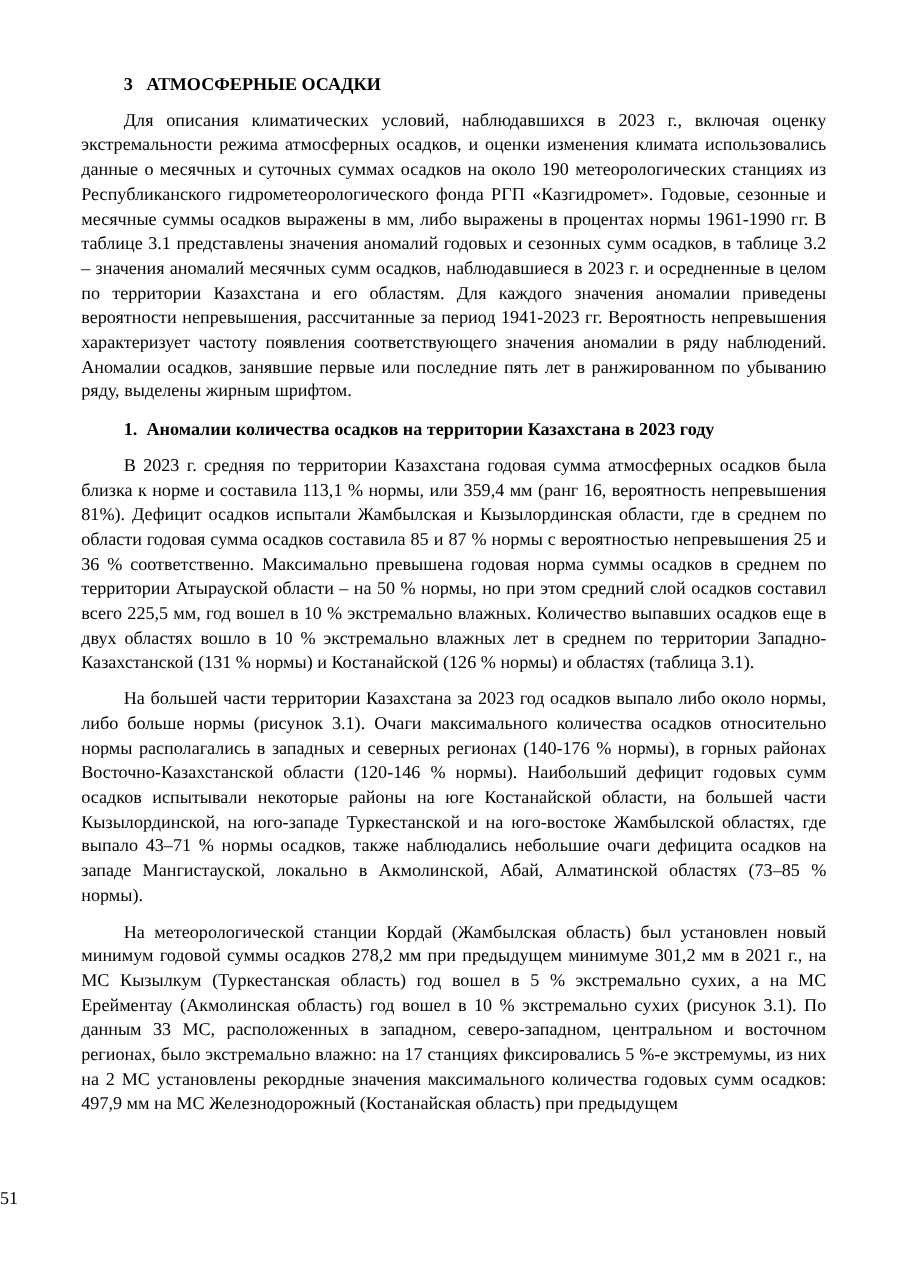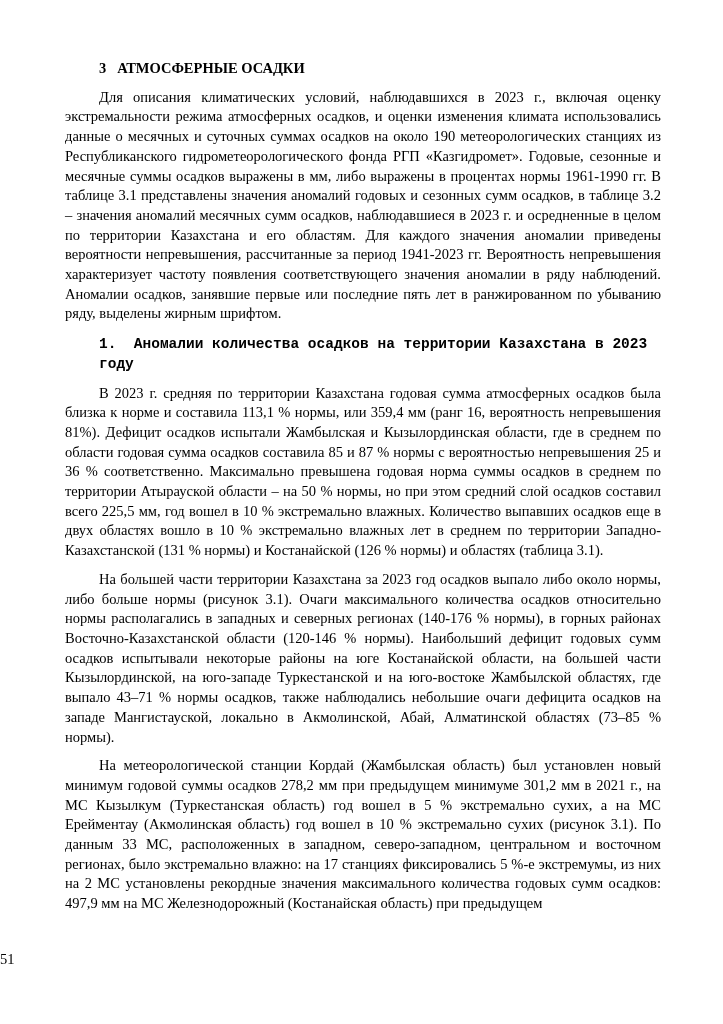--- a/index.html
+++ b/index.html
@@ -21,21 +21,20 @@
     overflow: hidden;
   }
   .heading {
     font-weight: 700;
     margin: 0 0 9px 0;
     padding-left: 34px;
     white-space: pre-wrap;
   }
   .subheading {
     margin: 11px 0 9px 0;
-    font-family: Liberation Mono, monospace;
   }
   .para {
     margin: 0 0 9px 0;
     text-align: justify;
     text-indent: 34px;
   }
   .page-number {
     position: absolute;
     left: 0;
     bottom: 54px;

